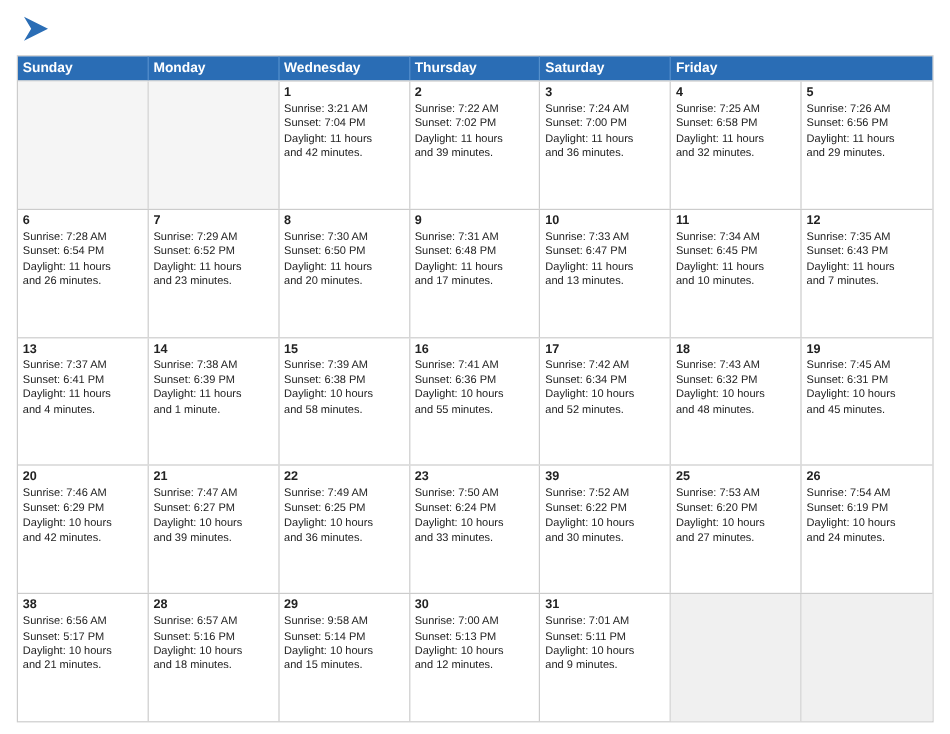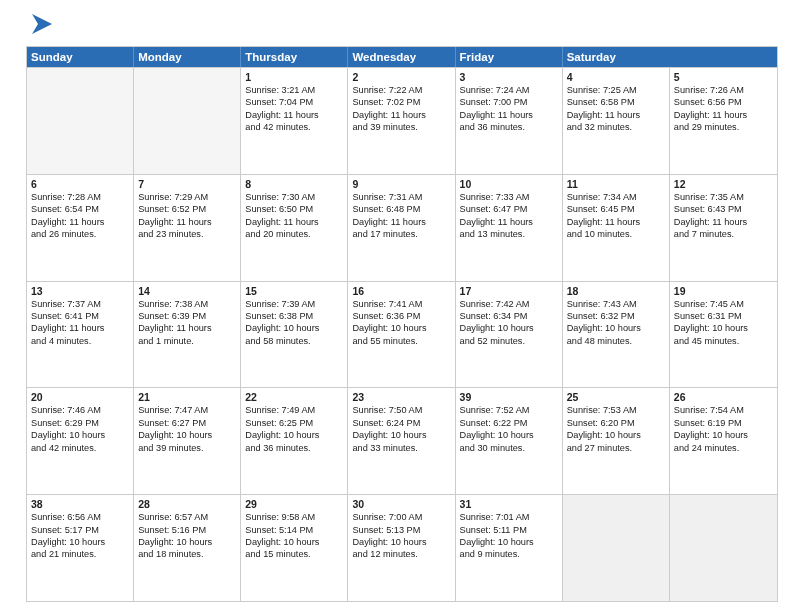--- a/index.html
+++ b/index.html
@@ -6,21 +6,21 @@
     body {
       font-family: Arial, sans-serif;
       background: #fff;
       width: 792px;
       height: 612px;
       overflow: hidden;
     }
     .page {
       width: 792px;
       height: 612px;
-      padding: 10px 14px 10px 26px;
+      padding: 10px 14px 10px 14px;
       display: flex;
       flex-direction: column;
     }
     .header {
       display: flex;
       justify-content: space-between;
       align-items: flex-start;
       margin-bottom: 8px;
     }
     .logo {
@@ -125,24 +125,24 @@
     <div class="title-block">
       <div class="month-title"></div>
       <div class="location-title"></div>
     </div>
   </div>
 
   <div class="calendar">
     <div class="cal-header">
     <div class="cal-header-cell">Sunday</div>
         <div class="cal-header-cell">Monday</div>
+        <div class="cal-header-cell">Wednesday</div>
         <div class="cal-header-cell">Thursday</div>
-        <div class="cal-header-cell">Wednesday</div>
+        <div class="cal-header-cell">Saturday</div>
         <div class="cal-header-cell">Friday</div>
-        <div class="cal-header-cell">Saturday</div>
       </div>
     <div class="cal-body">
     <div class="cal-row">
           <div class="cal-cell empty"></div>
           <div class="cal-cell empty"></div>
           <div class="cal-cell">
             <span class="day-num">1</span>
             <span class="cell-line">Sunrise: 3:21 AM</span>
             <span class="cell-line">Sunset: 7:04 PM</span>
             <span class="cell-line">Daylight: 11 hours</span>

